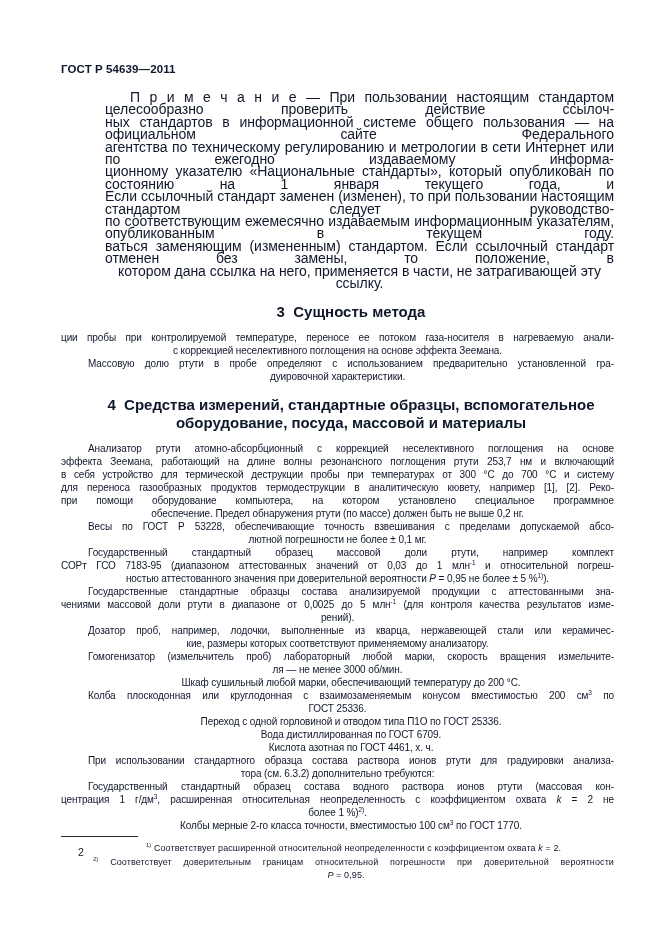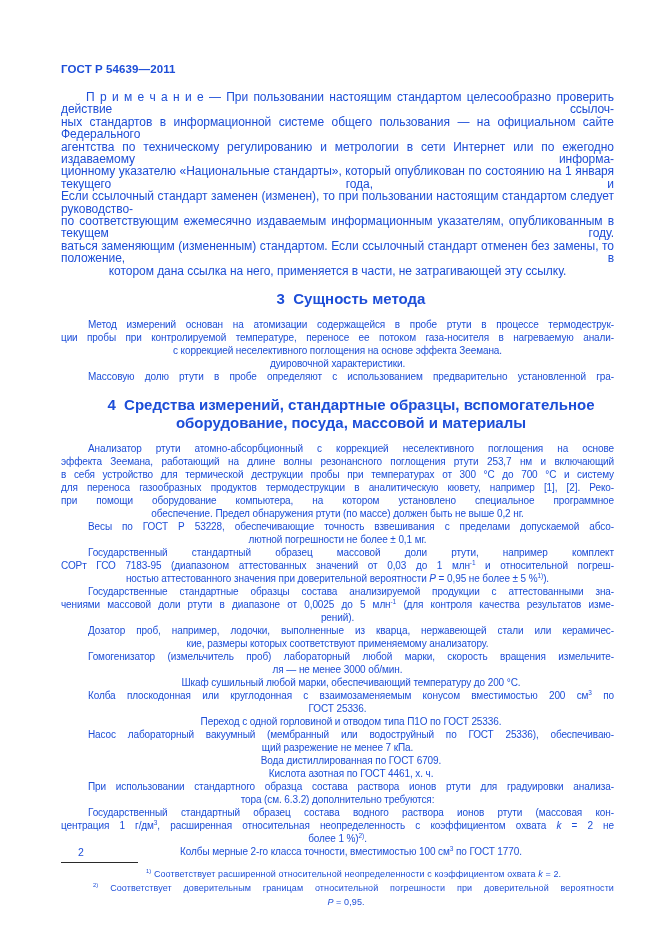--- a/index.html
+++ b/index.html
@@ -3,34 +3,34 @@
 <meta charset="utf-8">
 <style>
   html,body{margin:0;padding:0;background:#ffffff;}
   body{width:661px;height:936px;overflow:hidden;}
   .page{
     position:relative;
     width:661px;height:936px;
     box-sizing:border-box;
     padding:63px 47px 0 61px;
     background:#ffffff;
-    color:#1d4ed8;
+    color:#0f172a;
     font-family:"Liberation Sans","DejaVu Sans",sans-serif;
   }
   .doc-header{
     font-weight:bold;
     font-size:11.5px;
     line-height:13px;
     letter-spacing:0.1px;
   }
   .line{text-align:center;}
   .line.just{text-align:justify;text-align-last:justify;}
   .line.indent{text-indent:27px;}
   .note{margin-top:15px;}
-  .note .line{font-size:12px;line-height:12.4px;letter-spacing:-0.05px;}
+  .note .line{font-size:14px;line-height:12.4px;letter-spacing:-0.05px;margin-left:44px;}
   .note .line.indent{text-indent:25px;}
   .para .line{font-size:10px;line-height:13px;letter-spacing:-0.1px;}
   .heading{font-weight:bold;font-size:15px;margin:13px 0 10px 27px;}
   .heading .line{line-height:18px;white-space:pre;}
   sup{font-size:0.65em;line-height:0;vertical-align:super;}
   .fn-rule{
     width:77px;border:none;border-top:1px solid #2a2a2a;
     margin:4px 0 5px 0;
   }
   .footnotes{margin-left:17px;}
@@ -56,27 +56,26 @@
         <div class="line just">ционному указателю «Национальные стандарты», который опубликован по состоянию на 1 января текущего года, и</div>
         <div class="line just">Если ссылочный стандарт заменен (изменен), то при пользовании настоящим стандартом следует руководство-</div>
         <div class="line just">по соответствующим ежемесячно издаваемым информационным указателям, опубликованным в текущем году.</div>
         <div class="line just">ваться заменяющим (измененным) стандартом. Если ссылочный стандарт отменен без замены, то положение, в</div>
         <div class="line">котором дана ссылка на него, применяется в части, не затрагивающей эту ссылку.</div>
       </div>
       <div class="heading">
         <div class="line">3  Сущность метода</div>
       </div>
       <div class="para">
-        <div class="line indent just">Метод измерений основан на атомизации содержащейся в пробе ртути в процессе термодеструк-</div>
         <div class="line just">ции пробы при контролируемой температуре, переносе ее потоком газа-носителя в нагреваемую анали-</div>
         <div class="line">с коррекцией неселективного поглощения на основе эффекта Зеемана.</div>
       </div>
       <div class="para">
+        <div class="line indent just">Массовую долю ртути в пробе определяют с использованием предварительно установленной гра-</div>
         <div class="line">дуировочной характеристики.</div>
-        <div class="line indent just">Массовую долю ртути в пробе определяют с использованием предварительно установленной гра-</div>
       </div>
       <div class="heading">
         <div class="line">4  Средства измерений, стандартные образцы, вспомогательное</div>
         <div class="line">оборудование, посуда, массовой и материалы</div>
       </div>
       <div class="para">
         <div class="line indent just">Анализатор ртути атомно-абсорбционный с коррекцией неселективного поглощения на основе</div>
         <div class="line just">эффекта Зеемана, работающий на длине волны резонансного поглощения ртути 253,7 нм и включающий</div>
         <div class="line just">в себя устройство для термической деструкции пробы при температурах от 300 °С до 700 °С и систему</div>
         <div class="line just">для переноса газообразных продуктов термодеструкции в аналитическую кювету, например [1], [2]. Реко-</div>
@@ -109,24 +108,20 @@
         <div class="line indent">Шкаф сушильный любой марки, обеспечивающий температуру до 200 °С.</div>
       </div>
       <div class="para">
         <div class="line indent just">Колба плоскодонная или круглодонная с взаимозаменяемым конусом вместимостью 200 см<sup>3</sup> по</div>
         <div class="line">ГОСТ 25336.</div>
       </div>
       <div class="para">
         <div class="line indent">Переход с одной горловиной и отводом типа П1О по ГОСТ 25336.</div>
       </div>
       <div class="para">
-        <div class="line indent just">Насос лабораторный вакуумный (мембранный или водоструйный по ГОСТ 25336), обеспечиваю-</div>
-        <div class="line">щий разрежение не менее 7 кПа.</div>
-      </div>
-      <div class="para">
         <div class="line indent">Вода дистиллированная по ГОСТ 6709.</div>
       </div>
       <div class="para">
         <div class="line indent">Кислота азотная по ГОСТ 4461, х. ч.</div>
       </div>
       <div class="para">
         <div class="line indent just">При использовании стандартного образца состава раствора ионов ртути для градуировки анализа-</div>
         <div class="line">тора (см. 6.3.2) дополнительно требуются:</div>
       </div>
       <div class="para">

